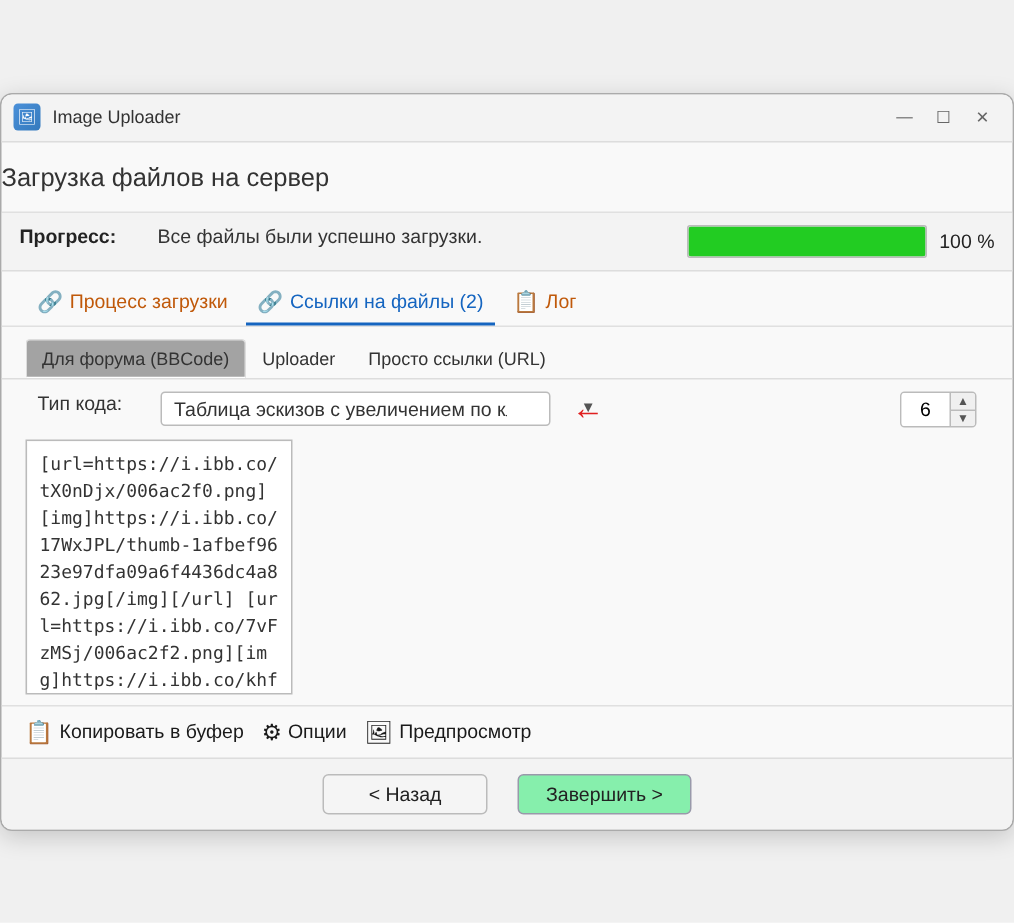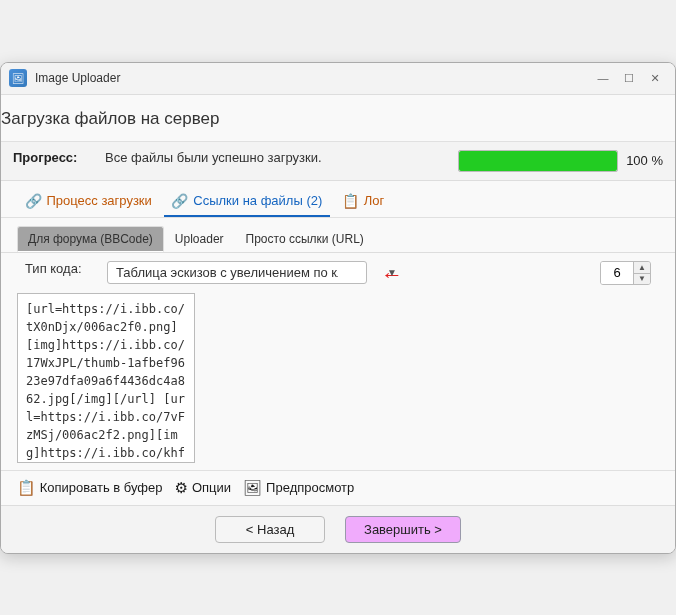--- a/index.html
+++ b/index.html
@@ -291,21 +291,21 @@
       min-width: 110px;
       padding: 5px 18px;
       border: 1px solid #bbb;
       background: #f5f5f5;
       border-radius: 4px;
       font-size: 13px;
       cursor: pointer;
       color: #222;
     }
     .footer-btn.primary {
-      background: #f0abfc;
+      background: #86efac;
       border-color: #99a;
     }
   </style>
 </head>
 <body>
 
 <div class="window">
 
   <div class="titlebar">
     <div class="titlebar-icon">🖼</div>

